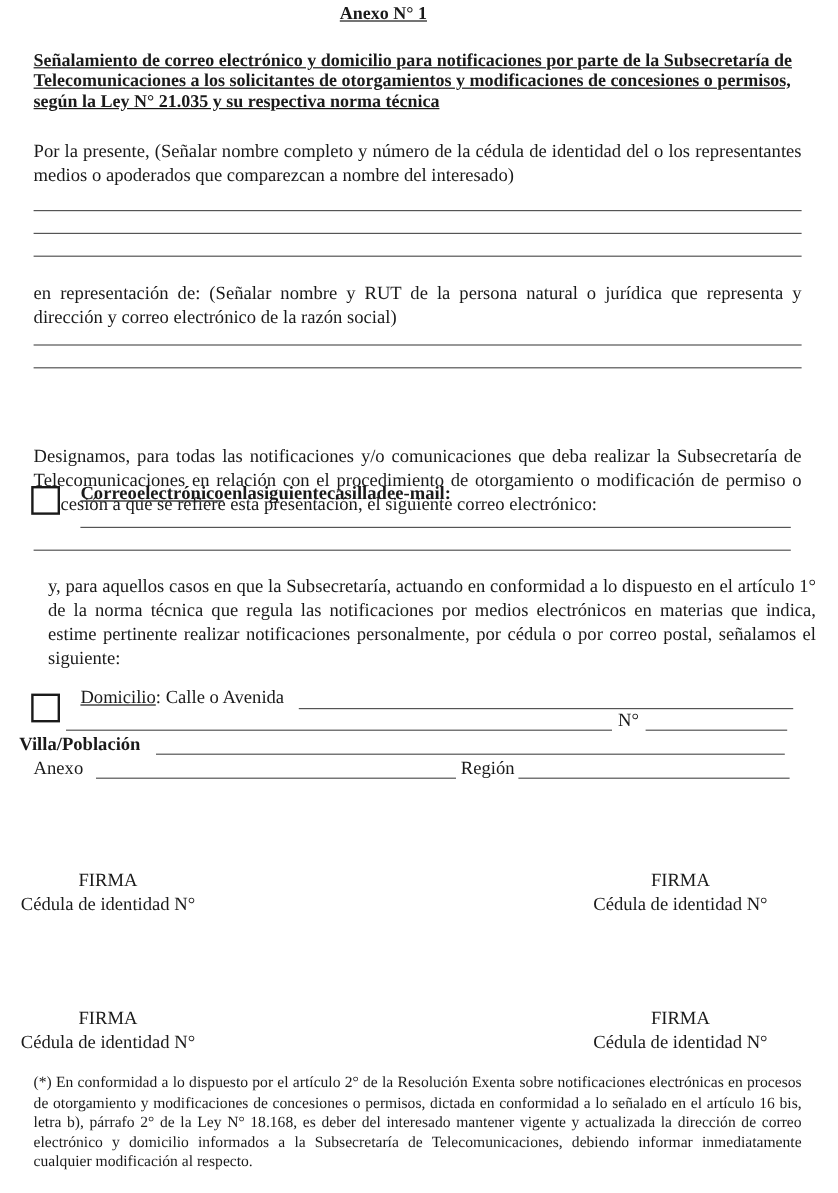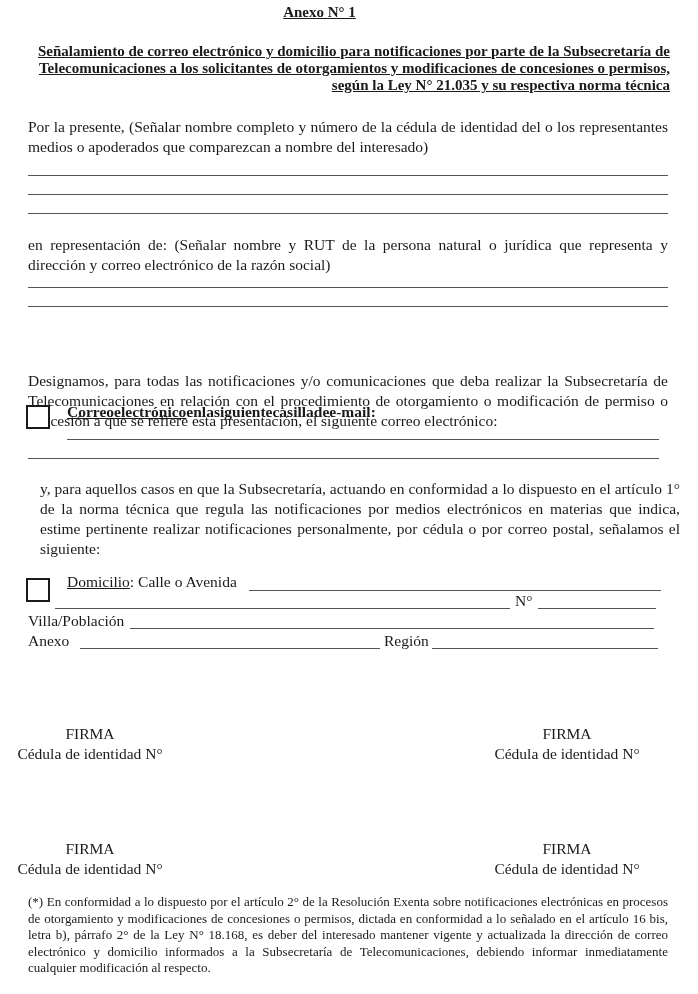--- a/index.html
+++ b/index.html
@@ -6,21 +6,21 @@
   body {
     width: 698px; height: 994px; position: relative; overflow: hidden;
     font-family: "Liberation Serif", serif; color: #1a1a1a;
   }
   .abs { position: absolute; }
   .title {
     left: 0; width: 639px; top: 4px; text-align: center;
     font-weight: bold; font-size: 15px; text-decoration: underline;
   }
   .subtitle {
-    left: 28px; width: 642px; top: 43px; text-align: right;
+    left: 28px; width: 642px; top: 43px; text-align: left;
     font-weight: bold; font-size: 15px; line-height: 17px; text-decoration: underline;
   }
   .para {
     font-size: 15.5px; line-height: 20px; text-align: justify;
     text-align-last: left;
   }
   .hline { height: 0; border-top: 1px solid #555; }
   .checkbox {
     width: 24px; height: 24px; border: 2px solid #1a1a1a; box-sizing: border-box; background: #fff;
   }
@@ -65,21 +65,21 @@
 <div class="abs para" style="left:28px; width:640px; top:479px;margin-left:12px;">y, para aquellos casos en que la Subsecretaría, actuando en conformidad a lo dispuesto en el artículo 1° de la norma técnica que regula las notificaciones por medios electrónicos en materias que indica, estime pertinente realizar notificaciones personalmente, por cédula o por correo postal, señalamos el siguiente:</div>
 <div class="abs checkbox" style="left:26px; top:578px;"></div>
 
 <div class="abs row" style="left:67px; top:573px;"><span class="u">Domicilio</span><span>: Calle o Avenida</span></div>
 <div class="abs hline" style="left:249px; width:412px; top:590px;"></div>
 
 <div class="abs hline" style="left:55px; width:455px; top:608px;"></div>
 <div class="abs row" style="left:515px; top:592px;">N°</div>
 <div class="abs hline" style="left:538px; width:118px; top:608px;"></div>
 
-<div class="abs row" style="left:28px; top:612px;">Villa/Población</div>
+<div class="abs row" style="left:16px; top:612px;font-weight:bold;">Villa/Población</div>
 <div class="abs hline" style="left:130px; width:524px; top:628px;"></div>
 
 <div class="abs row" style="left:28px; top:632px;">Anexo</div>
 <div class="abs hline" style="left:80px; width:300px; top:648px;"></div>
 <div class="abs row" style="left:384px; top:632px;">Región</div>
 <div class="abs hline" style="left:432px; width:226px; top:648px;"></div>
 
 <div class="abs sig" style="left:-5px; top:724px;">
   <div>FIRMA</div>
   <div>Cédula de identidad N°</div>

